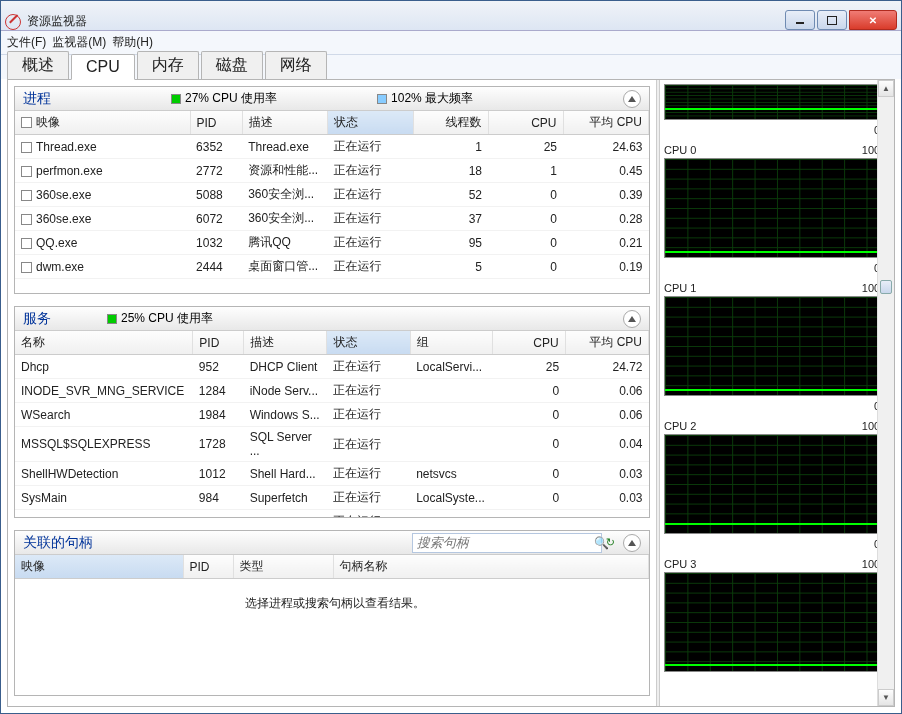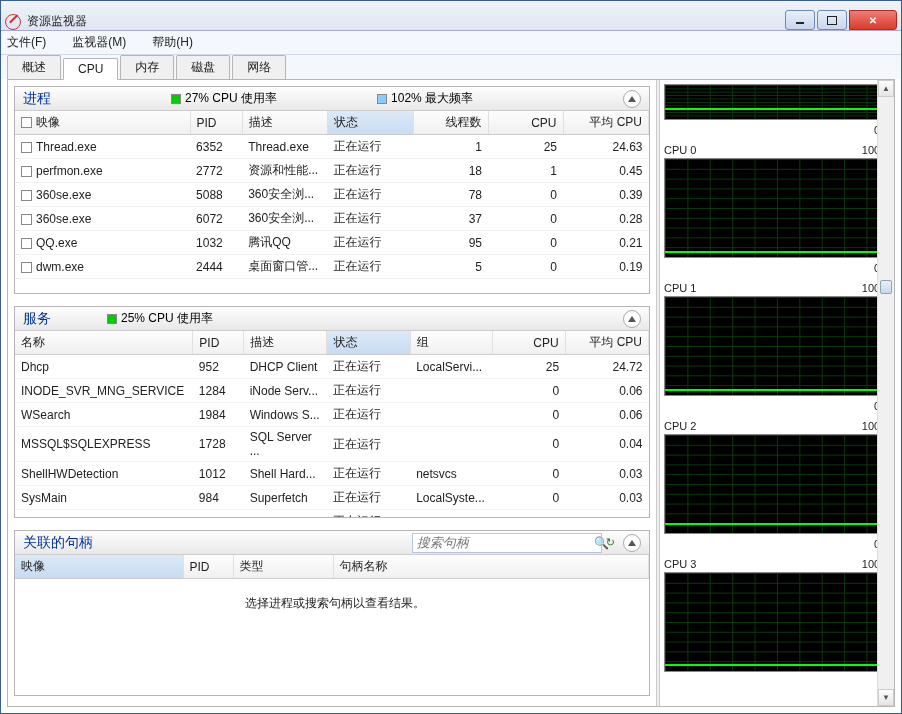--- a/index.html
+++ b/index.html
@@ -8,24 +8,24 @@
 .titlebar { height: 30px; background: linear-gradient(#f0f3f8,#dde6f3); display: flex; align-items: flex-end; padding: 0 4px; border-bottom: 1px solid #aac; }
 .titlebar .app-icon { width: 16px; height: 16px; border: 1.5px solid #c33; border-radius: 50%; position: relative; margin-right: 6px; }
 .titlebar .app-icon::after { content:""; position:absolute; width:11px; height:1.5px; background:#c33; top:3px; left:2px; transform:rotate(-45deg); }
 .titlebar .title { font-size: 12px; color: #222; }
 .winbtns { margin-left: auto; display: flex; }
 .winbtn { width: 30px; height: 20px; background: linear-gradient(#e8eef8,#c9d7ec); border: 1px solid #6f8bb2; border-radius: 3px; margin-left: 2px; display:flex; align-items:center; justify-content:center; color:#222; }
 .winbtn.close { background: linear-gradient(#f07c75,#d93c2b); border-color:#b02a1e; color:#fff; width:48px; border-radius: 0 3px 3px 0;}
 .winbtn.min::before{ content:""; width:8px; height:2px; background:#222; margin-top:6px;}
 .winbtn.max::before{ content:""; width:8px; height:7px; border:1.5px solid #222;}
 .winbtn.close::before{ content:"✕"; font-size:10px; font-weight:bold;}
-.menubar { height: 24px; background:#f4f7fc; border-bottom:1px solid #d0d9e8; display:flex; align-items:center; padding:0 6px; gap:26px;}
+.menubar { height: 24px; background:#f4f7fc; border-bottom:1px solid #d0d9e8; display:flex; align-items:center; padding:0 6px; gap:6px;}
 .menubar span { color:#222; }
 .tabbar { height: 24px; background:#f4f7fc; display:flex; align-items:flex-end; padding:0 6px; gap:2px;}
-.tab { padding: 3px 14px; border:1px solid #b5b5b5; background:#f0f0f0; font-size:12px; color:#222; border-bottom:none; border-radius:2px 2px 0 0;}
+.tab { padding: 3px 14px; border:1px solid #b5b5b5; background:#f0f0f0; font-size:16px; color:#222; border-bottom:none; border-radius:2px 2px 0 0;}
 .tab.active { background:#fff; border-bottom:1px solid #fff; position:relative; top:1px;}
 .tabcontent { border:1px solid #b5b5b5; margin:0 6px 6px 6px; flex:1; display:flex; overflow:hidden;}
 .leftpane { width: 648px; display:flex; flex-direction:column; overflow:hidden;}
 .pane-divider { width:4px; background:#eee; border-left:1px solid #ccc; border-right:1px solid #ccc;}
 .rightpane { flex:1; background:#fff; display:flex; flex-direction:column; padding:4px; overflow:hidden; position:relative;}
 .section { border:1px solid #b5b5b5; margin:6px; }
 .section-header { height:24px; background: linear-gradient(#fefefe,#e8e8e8); border-bottom:1px solid #ccc; display:flex; align-items:center; padding:0 8px; }
 .section-title { font-size:14px; color:#003399; font-weight:normal;}
 .stat-block { display:flex; align-items:center; gap:4px; margin-left:auto;}
 .color-swatch { width:10px; height:10px; border:1px solid #888;}
@@ -131,21 +131,21 @@
                   <td>正在运行</td>
                   <td class="num">18</td>
                   <td class="num">1</td>
                   <td class="num">0.45</td>
                 </tr>
                 <tr>
                   <td><span class="chk"></span>360se.exe</td>
                   <td>5088</td>
                   <td>360安全浏...</td>
                   <td>正在运行</td>
-                  <td class="num">78</td>
+                  <td class="num">52</td>
                   <td class="num">0</td>
                   <td class="num">0.39</td>
                 </tr>
                 <tr>
                   <td><span class="chk"></span>360se.exe</td>
                   <td>6072</td>
                   <td>360安全浏...</td>
                   <td>正在运行</td>
                   <td class="num">37</td>
                   <td class="num">0</td>

